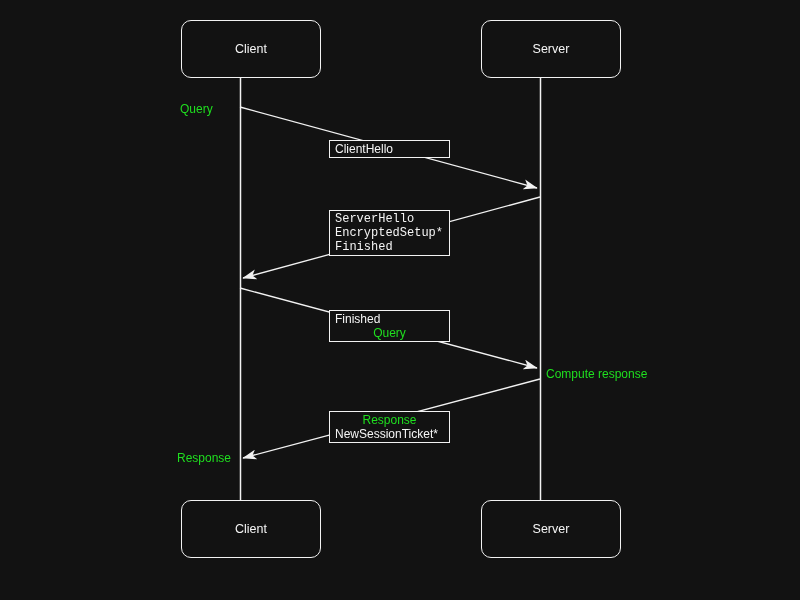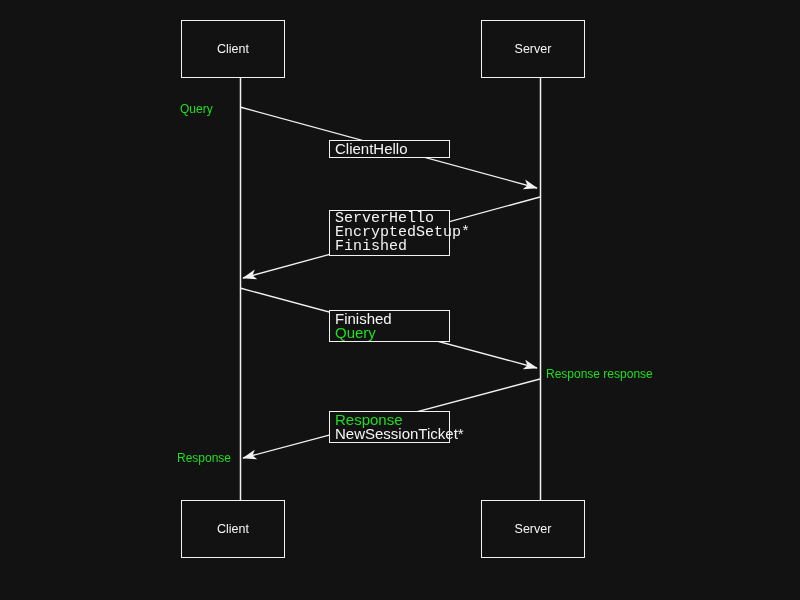--- a/index.html
+++ b/index.html
@@ -3,41 +3,41 @@
 <meta charset="utf-8">
 <style>
   :root { --bg:#121212; --line:#f2f2f2; --text:#f5f5f5; --green:#1fdf1f; }
   html,body { margin:0; padding:0; background:var(--bg); }
   #stage {
     position:relative; width:800px; height:600px; background:var(--bg);
     font-family:"Liberation Sans", sans-serif; overflow:hidden;
   }
   #wires { position:absolute; left:0; top:0; width:800px; height:600px; }
   .actor-box {
-    position:absolute; width:104px; height:58px; box-sizing:border-box;
-    border:1.5px solid var(--line); border-radius:0; background:var(--bg);
+    position:absolute; width:140px; height:58px; box-sizing:border-box;
+    border:1.5px solid var(--line); border-radius:10px; background:var(--bg);
     display:flex; align-items:center; justify-content:center;
     color:var(--text); font-size:12.5px;
   }
   .actor-top-client   { left:181px; top:20px; }
   .actor-top-server   { left:481px; top:20px; }
   .actor-bottom-client{ left:181px; top:500px; }
   .actor-bottom-server{ left:481px; top:500px; }
   .msg-box {
     position:absolute; left:329px; width:121px; box-sizing:border-box;
     border:1.5px solid var(--line); background:var(--bg);
-    padding:1px 5px; font-size:15px; line-height:14px; color:var(--text);
+    padding:1px 5px; font-size:12px; line-height:14px; color:var(--text);
   }
   .msg-1 { top:140px; }
   .msg-2 { top:210px;font-family:Liberation Mono, monospace; }
   .msg-3 { top:310px; }
   .msg-4 { top:411px; }
   .msg-line { display:block; white-space:nowrap; }
   .white { color:var(--text); }
-  .green { color:var(--green); }
+  .green { color:var(--green);text-align:center; }
   .annotation {
     position:absolute; font-size:12px; line-height:14px; white-space:nowrap;
   }
   .ann-query    { left:180px; top:102px; }
   .ann-compute  { left:546px; top:367px; }
   .ann-response { left:177px; top:451px; }
 </style>
 </head>
 <body>
 
@@ -84,16 +84,16 @@
     <span class="msg-line white">Finished</span>
     <span class="msg-line green">Query</span>
   </div>
 
   <div class="msg-box msg-4">
     <span class="msg-line green">Response</span>
     <span class="msg-line white">NewSessionTicket*</span>
   </div>
 
   <div class="annotation ann-query green">Query</div>
-  <div class="annotation ann-compute green">Response response</div>
+  <div class="annotation ann-compute green">Compute response</div>
   <div class="annotation ann-response green">Response</div>
 
 </div>
 
 </body></html>

